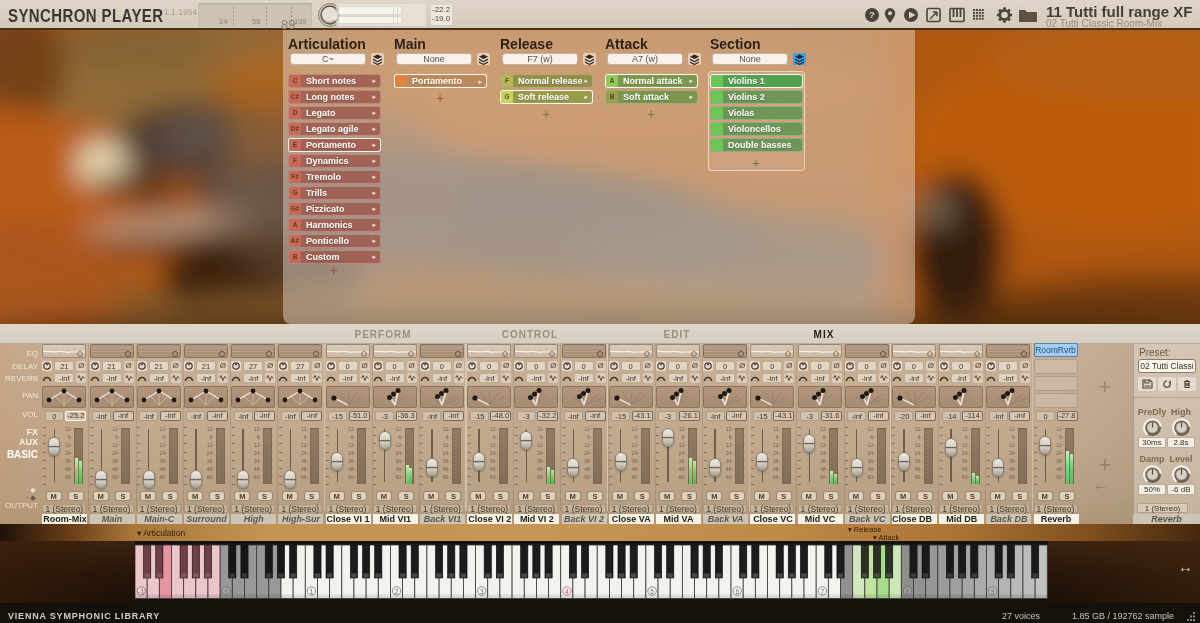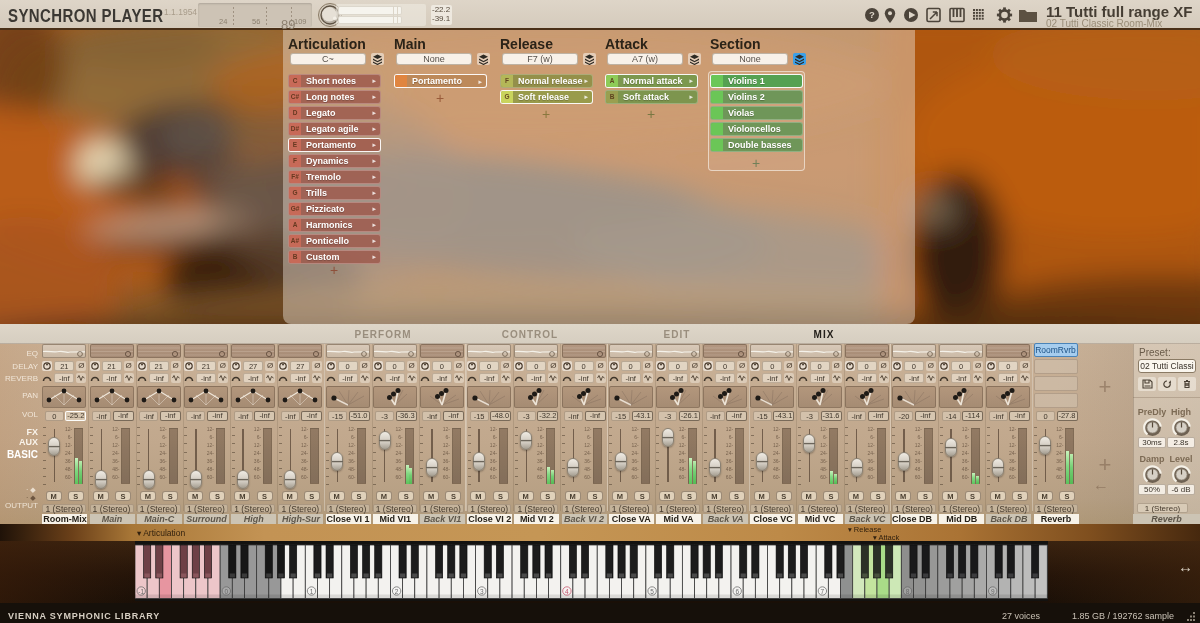--- a/index.html
+++ b/index.html
@@ -1706,21 +1706,21 @@
     <circle cx="13" cy="13" r="9" fill="none" stroke="#5d5142" stroke-width="1.3"></circle>
     <circle cx="17.8" cy="16.2" r="1.8" fill="#f3efe7"></circle>
   </svg>
 <div class="bx" style="left:338px;top:6px;width:64px;height:8.5px;background:#fdfcfa;border-radius:2px;border:1px solid rgba(150,135,115,0.55);"></div>
 <div class="bx" style="left:338px;top:15.5px;width:64px;height:8.5px;background:#fdfcfa;border-radius:2px;border:1px solid rgba(150,135,115,0.55);"></div>
 <div class="bx" style="left:393px;top:6px;width:1px;height:18px;background:#c4b8a6;"></div>
 <div class="bx" style="left:397px;top:6px;width:1px;height:18px;background:#c4b8a6;"></div>
 <div class="bx" style="left:336px;top:4px;width:90px;height:22px;background:rgba(240,236,228,0.55);border-radius:2px;"></div>
 <div class="bx" style="left:431px;top:5px;width:21px;height:20px;background:rgba(244,240,232,0.75);border-radius:2px;"></div>
 <div class="abs" style="left:432px;top:4.5px;font-size:8px;color:#55493c;">-22.2</div>
-<div class="abs" style="left:432px;top:14px;font-size:8px;color:#55493c;">-39.1</div>
+<div class="abs" style="left:432px;top:14px;font-size:8px;color:#55493c;">-19.0</div>
 <svg class="abs" style="left:864px;top:7px" width="150" height="17" viewBox="0 0 150 17">
 <g fill="#4c443a">
 <circle cx="8" cy="8" r="7"></circle>
 <path d="M26 1 a5.2 5.2 0 0 1 5.2 5.2 c0 3.8-5.2 9.8-5.2 9.8 s-5.2-6-5.2-9.8 A5.2 5.2 0 0 1 26 1 z"></path>
 <circle cx="47" cy="8" r="7"></circle>
 </g>
 <text x="8" y="11.2" font-size="9.5" font-weight="bold" text-anchor="middle" fill="#ddd5c8" font-family="Liberation Sans">?</text>
 <circle cx="26" cy="6.2" r="2" fill="#ddd5c8"></circle>
 <path d="M45 4.5 L51.5 8 L45 11.5 z" fill="#ddd5c8"></path>
 <rect x="63" y="1.5" width="13" height="13" rx="1.5" fill="none" stroke="#4c443a" stroke-width="1.6"></rect>

